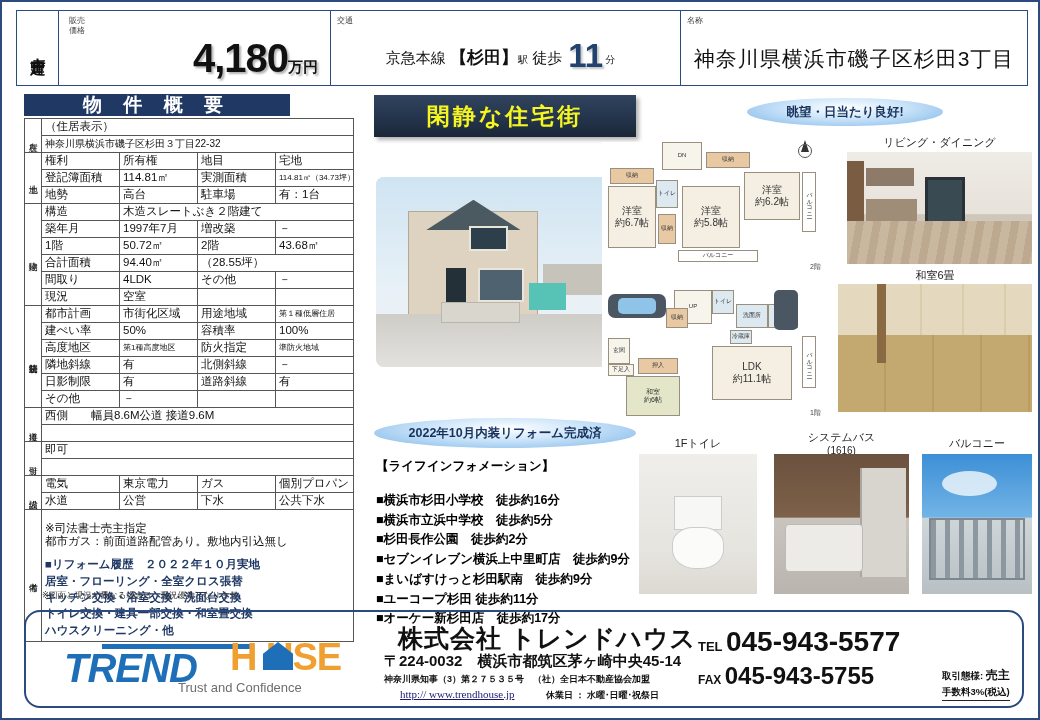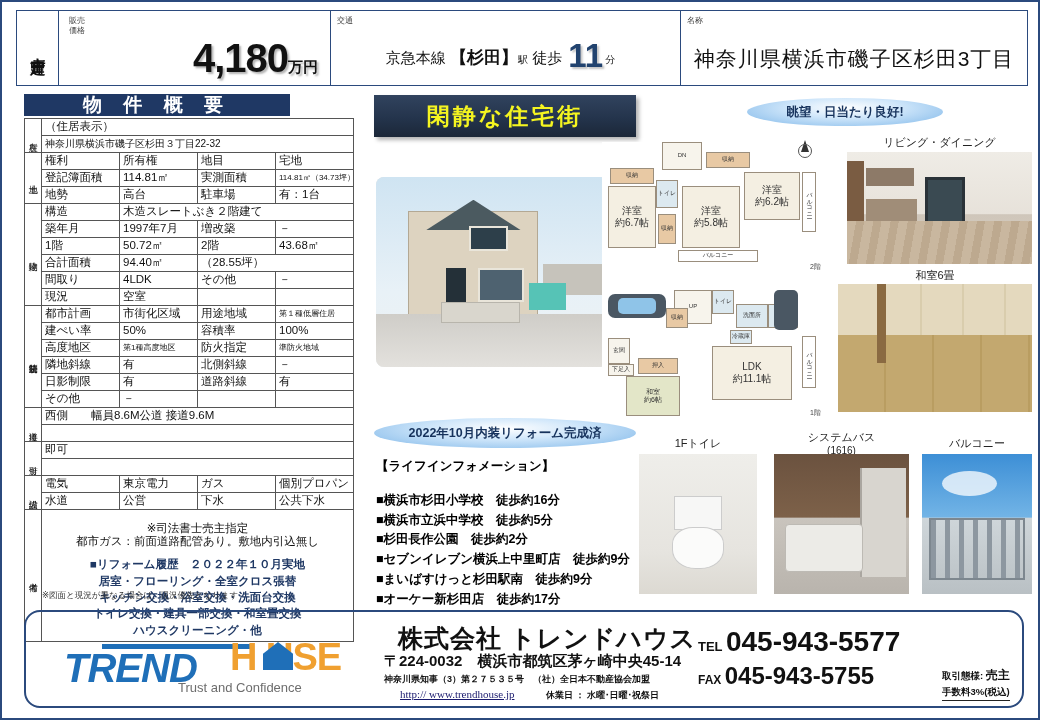--- a/index.html
+++ b/index.html
@@ -418,21 +418,21 @@
     </tr>
     <tr>
       <td class="k">水道</td>
       <td class="v">公営</td>
       <td class="k2">下水</td>
       <td>公共下水</td>
     </tr>
 
     <tr>
       <td class="vlabel">備考</td>
-      <td colspan="4" class="notes" style="height:132px; vertical-align:top; padding-top:12px;text-align:center;">
+      <td colspan="4" class="notes" style="height:132px; vertical-align:top; padding-top:12px;">
         <div>※司法書士売主指定</div>
         <div>都市ガス：前面道路配管あり。敷地内引込無し</div>
         <div style="height:8px"></div>
         <div class="reform">■リフォーム履歴　２０２２年１０月実地</div>
         <div class="reform">居室・フローリング・全室クロス張替</div>
         <div class="reform">キッチン交換・浴室交換・洗面台交換</div>
         <div class="reform">トイレ交換・建具一部交換・和室畳交換</div>
         <div class="reform">ハウスクリーニング・他</div>
       </td>
     </tr>
@@ -553,20 +553,21 @@
     <div class="bl-rail"></div>
   </div>
 
   <div class="lifeinfo">
     <div class="head">【ライフインフォメーション】</div>
     <div>■横浜市杉田小学校　徒歩約16分</div>
     <div>■横浜市立浜中学校　徒歩約5分</div>
     <div>■杉田長作公園　徒歩約2分</div>
     <div>■セブンイレブン横浜上中里町店　徒歩約9分</div>
     <div>■まいばすけっと杉田駅南　徒歩約9分</div>
+    <div>■ユーコープ杉田 徒歩約11分</div>
     <div>■オーケー新杉田店　徒歩約17分</div>
   </div>
 
   <div class="footer">
     <div class="logo">
       <div class="bar"></div>
       <div class="trend">TREND</div>
       <div class="house">H USE</div>
       <div class="roof"></div>
       <div class="tag">Trust and Confidence</div>

